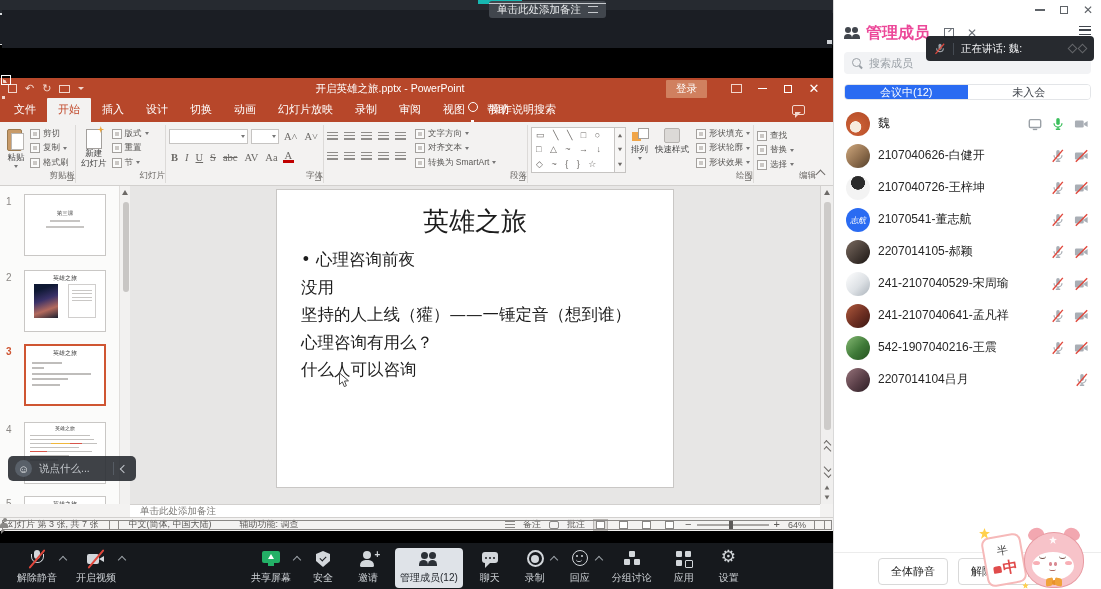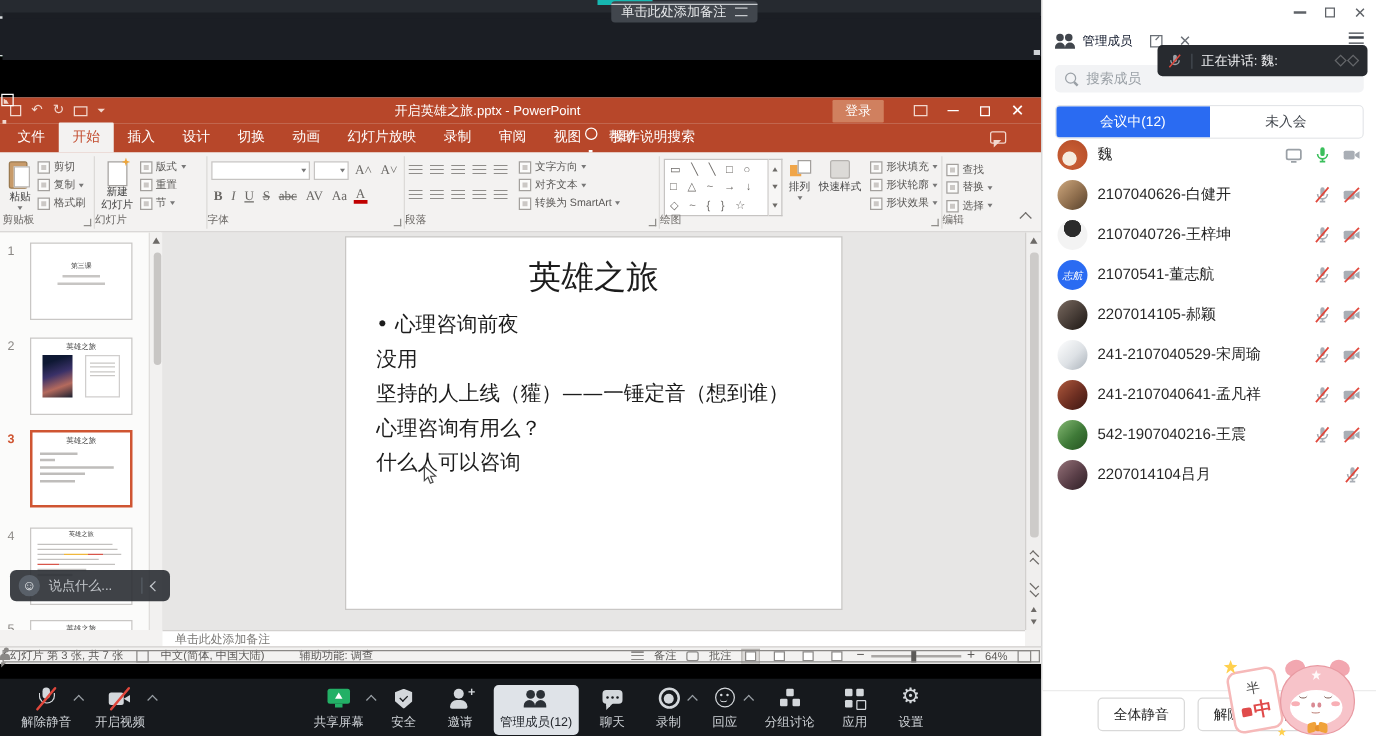--- a/index.html
+++ b/index.html
@@ -66,21 +66,21 @@
   .tellme{position:static;display:flex;align-items:center;gap:5px;color:#fff;font-size:11px;padding:0 8px 5px}
   .i-bulbwrap{position:relative;width:9px;height:11px}
   .i-bulbwrap::before{content:"";position:absolute;left:0;top:0;width:8px;height:8px;border:1.4px solid #fff;border-radius:50%}
   .i-bulbwrap::after{content:"";position:absolute;left:2.5px;bottom:0;width:3px;height:2px;background:#fff}
   .i-comment{right:28px;top:27px;width:13px;height:10px;border:1.4px solid #f2d7cd;border-radius:2px}
   .i-comment::after{content:"";position:absolute;left:2px;bottom:-4px;border:3px solid transparent;border-top-color:#f2d7cd;border-left-color:#f2d7cd}
 
   
   .ppt-ribbon{left:0;top:44px;right:0;height:64px;background:#f3f2f1;border-bottom:1px solid #d2d0ce;display:flex;padding:3px 0 0 2px}
   .rgroup{position:static;position:relative;height:58px;padding:2px 3px 13px;border-right:1px solid #dcdad8;flex:none}
-  .rlabel{position:absolute;bottom:1px;left:0;right:0;text-align:left;font-size:8.5px;color:#6a6764}
+  .rlabel{position:absolute;bottom:1px;left:0;right:0;text-align:right;font-size:8.5px;color:#6a6764}
   .launcher{position:absolute;right:2px;bottom:2px;width:6px;height:6px;border-right:1.2px solid #908e8b;border-bottom:1.2px solid #908e8b}
   .gin{position:static;display:flex;gap:3px;height:100%}
   .col{position:static;display:flex;flex-direction:column;justify-content:flex-start;gap:1px}
   .bigbtn{position:static;display:flex;flex-direction:column;align-items:center;gap:2px;font-size:8.5px;color:#444;padding:1px 2px;text-align:center;line-height:1.15}
   .minirow{position:static;display:flex;align-items:center;gap:3px;font-size:8.5px;color:#5a5856;height:13.5px;white-space:nowrap}
   .mgi{position:static;width:10px;height:10px;border:1px solid #a3a09d;background:#fbfbfa;position:relative;flex:none}
   .mgi::after{content:"";position:absolute;left:2px;top:2px;right:2px;bottom:2px;background:#cbc8c5}
   .caret-s{position:static;width:0;height:0;border-left:2.5px solid transparent;border-right:2.5px solid transparent;border-top:3px solid #777;flex:none}
   .ic-paste{position:static;width:18px;height:23px;position:relative}
   .ic-paste::before{content:"";position:absolute;left:0;top:1px;width:13px;height:20px;background:#c89b6a;border:1px solid #9a7a50;border-radius:2px}
@@ -244,40 +244,40 @@
   .rpanel{left:833px;top:0;width:268px;height:589px;background:#fff;border-left:1px solid #d9d9d9}
   .winctl{top:4px;right:8px;display:flex;align-items:center;gap:15px;height:12px}
   .i-min-d{position:static;width:10px;height:1.5px;background:#5f6368}
   .i-rest-d{position:static;width:8px;height:8px;border:1.3px solid #5f6368;position:relative;background:#fff}
   .i-rest-d::before{content:"";position:absolute;left:1.2px;top:-3.2px;width:8px;height:8px;border:1.3px solid #5f6368;z-index:-1}
   .i-close-d{position:static;color:#5f6368;font-size:12px;line-height:1}
   .phead{left:10px;top:23px;right:28px;height:20px;display:flex;align-items:center;gap:6px}
   .i-members-dark{position:static;position:relative;width:16px;height:13px}
   .i-members-dark::before{content:"";position:absolute;left:1px;top:0;width:6px;height:6px;border-radius:50%;background:#41464d;box-shadow:7px 0 0 #41464d}
   .i-members-dark::after{content:"";position:absolute;left:0;top:7px;width:8px;height:5px;border-radius:4px 4px 0 0;background:#41464d;box-shadow:8px 0 0 #41464d}
-  .phead-title{position:static;font-size:10px;color:#0f172a;font-weight:normal}
+  .phead-title{position:static;font-size:16px;color:#ec4899;font-weight:bold}
   .i-popout{position:static;width:10px;height:10px;border:1.3px solid #6a6f76;position:relative;margin-left:8px}
   .i-popout::after{content:"";position:absolute;right:1px;top:1px;width:4px;height:1.3px;background:#6a6f76;transform:rotate(-45deg)}
   .i-close-p{position:static;color:#6a6f76;font-size:12px;line-height:1;margin-left:7px}
   .i-ham-d{top:26px;right:10px;width:12px;height:9px;border-top:1.6px solid #41464d;border-bottom:1.6px solid #41464d}
   .i-ham-d::after{content:"";position:absolute;left:0;right:0;top:2.2px;height:1.6px;background:#41464d}
   .toast{left:92px;top:36px;width:168px;height:25px;background:rgba(27,31,36,.95);border-radius:4px;z-index:6;
     display:flex;align-items:center;gap:7px;padding:0 8px}
   .toast-text{position:static;font-size:10.5px;color:#f2f3f5;white-space:nowrap}
   .tdiv{position:static;width:1px;height:12px;background:#454b53}
   .wm{position:static;margin-left:auto;display:flex;gap:3px;opacity:.28}
   .wm i{position:static;width:7px;height:7px;border:1.5px solid #fff;transform:rotate(45deg)}
   .searchbox{left:10px;right:10px;top:52px;height:22px;background:#f2f3f5;border-radius:4px;
     display:flex;align-items:center;gap:6px;padding:0 8px}
   .i-search{position:static;position:relative;width:11px;height:11px;flex:none}
   .i-search::before{content:"";position:absolute;left:0;top:0;width:7px;height:7px;border:1.5px solid #9aa0a6;border-radius:50%}
   .i-search::after{content:"";position:absolute;left:7.5px;top:7.5px;width:4px;height:1.5px;background:#9aa0a6;transform:rotate(45deg);transform-origin:0 0}
   .searchbox input{position:static;border:none;outline:none;background:transparent;font-size:11px;color:#333;width:100%;font-family:inherit}
   .searchbox input::placeholder{color:#9aa0a6}
-  .ptabs{left:10px;right:10px;top:84px;height:27px;display:flex;border:1px solid #e3e5e8;border-radius:4px;overflow:hidden}
+  .ptabs{left:10px;right:10px;top:84px;height:16px;display:flex;border:1px solid #e3e5e8;border-radius:4px;overflow:hidden}
   .ptab-cell{position:static;flex:1;display:flex;align-items:center;justify-content:center;font-size:11px}
   .ptab-cell.on{background:#2a6bf2;color:#fff}
   .ptab-cell.off{background:#fff;color:#40454c}
   .mlist{left:0;right:0;top:108px;height:390px;overflow:hidden}
   .member{position:static;display:flex;align-items:center;height:32px;padding:0 12px;gap:8px}
   .avatar{position:static;width:24px;height:24px;border-radius:50%;flex:none;display:flex;align-items:center;justify-content:center;overflow:hidden}
   .avtext{position:static;font-size:8px;color:#fff;letter-spacing:0}
   .mtext{position:static;display:flex;flex-direction:column;line-height:1.15;min-width:0}
   .mname{position:static;font-size:12px;color:#262626;white-space:nowrap}
   .msub{position:static;font-size:10px;color:#9e9e9e}

